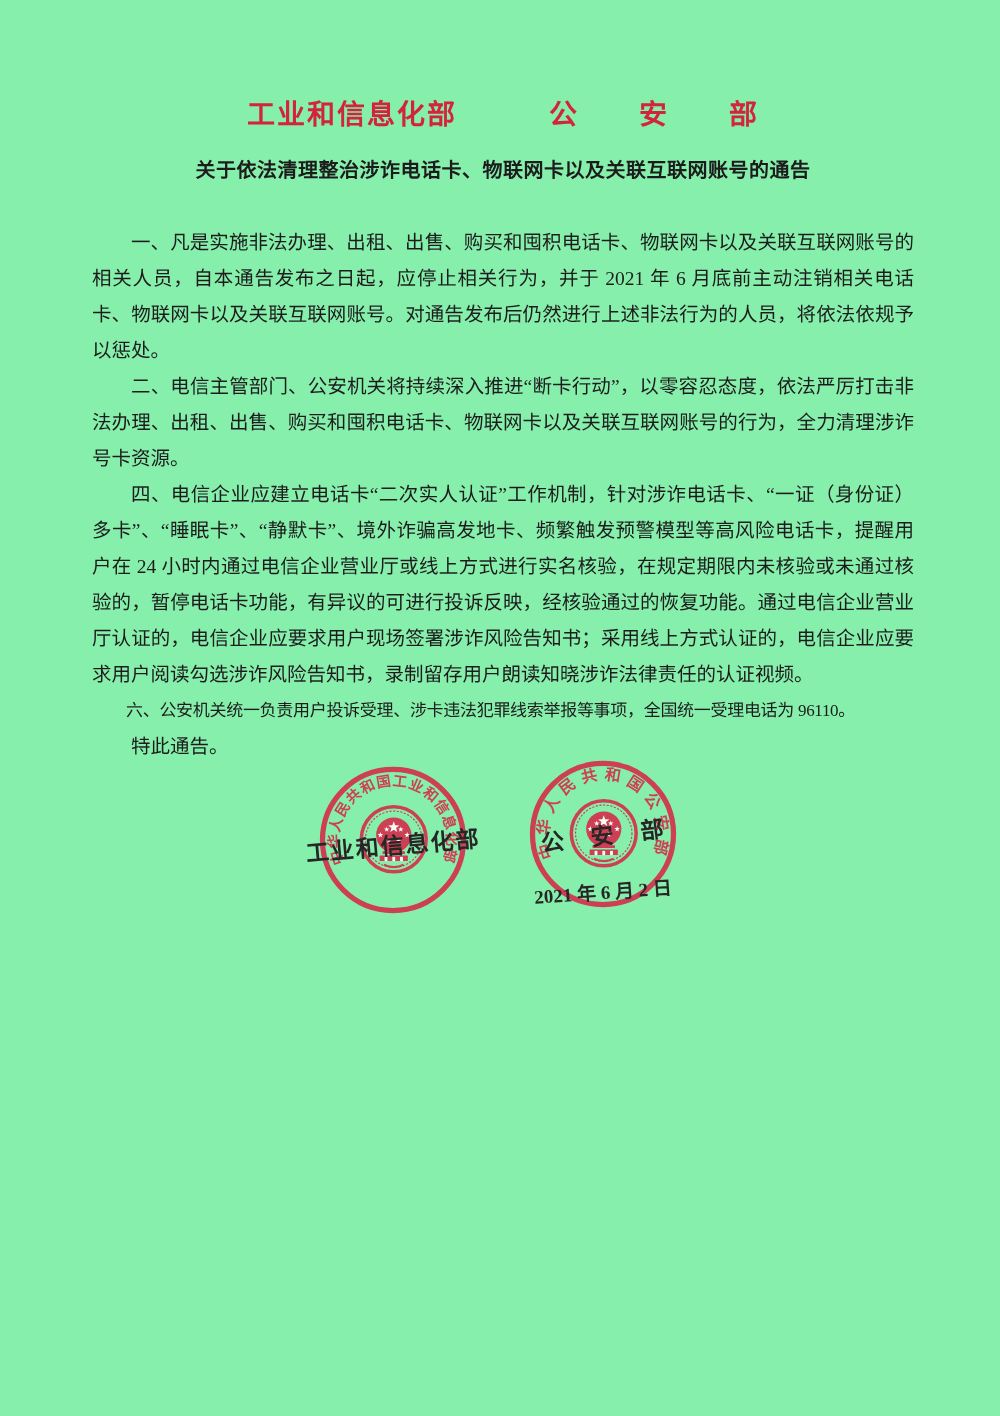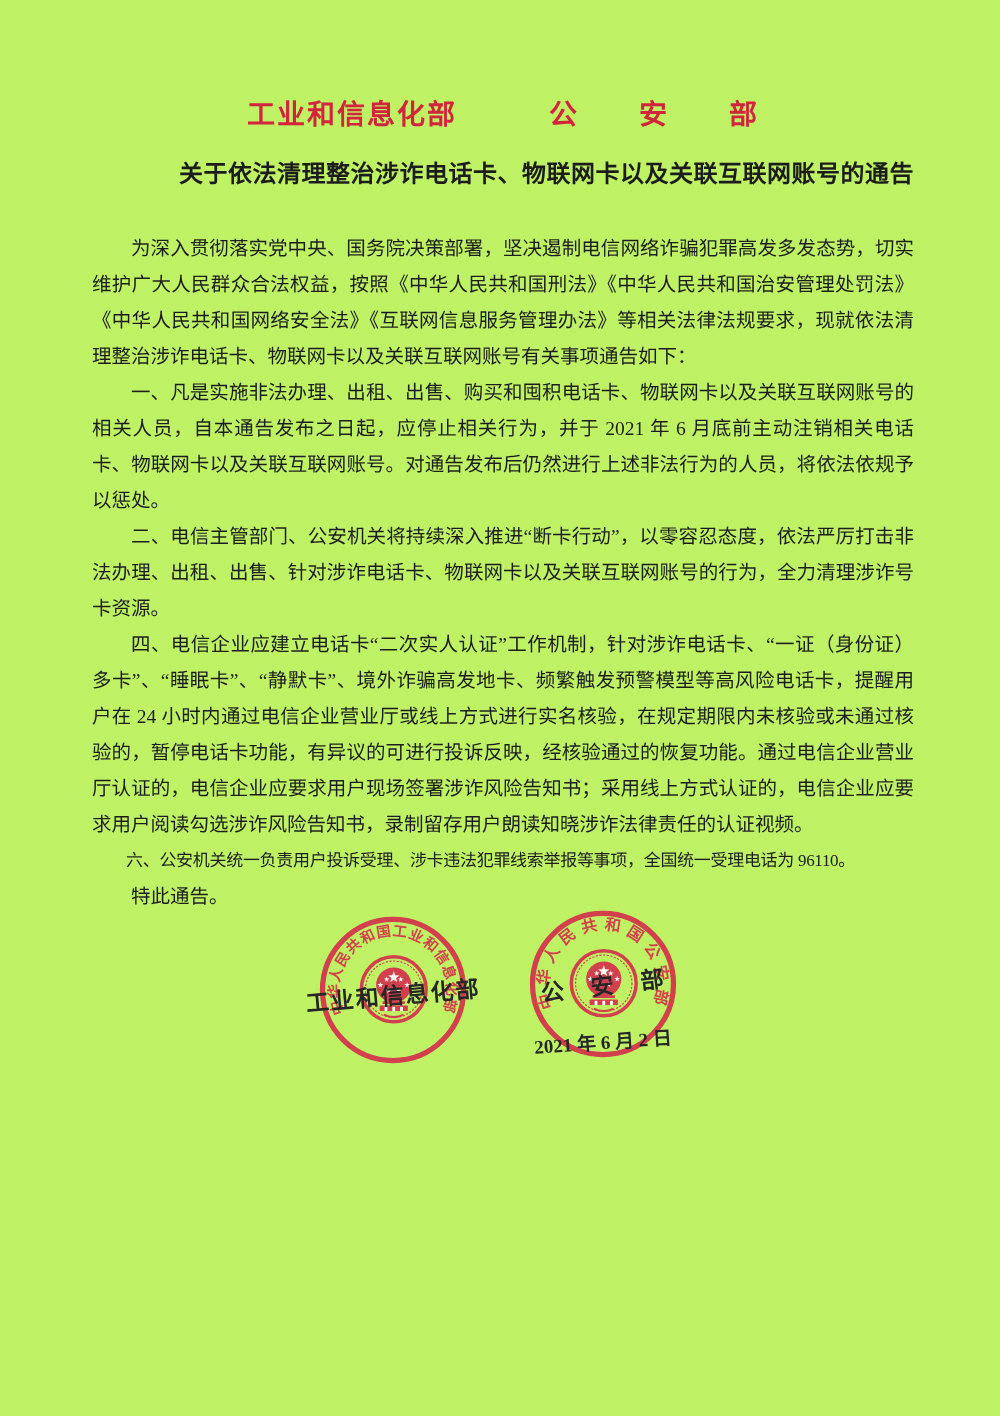--- a/index.html
+++ b/index.html
@@ -8,40 +8,40 @@
     --ink: #1c1c1c;
   }
   * { margin: 0; padding: 0; box-sizing: border-box; }
   html, body { background: #ffffff; }
   body { font-family: "Liberation Serif", "DejaVu Serif", serif; }
   .page {
     position: relative;
     width: 1000px;
     height: 1416px;
     margin: 0 auto;
-    background: #bef264;
+    background: #86efac;
     overflow: hidden;
     padding: 92px 86px 0 92px;
     color: var(--ink);
   }
   .red-header {
     display: flex;
     justify-content: center;
     align-items: baseline;
     gap: 92px;
     color: var(--header_red);
     font-weight: bold;
     font-size: 28px;
     letter-spacing: 2px;
     white-space: nowrap;
   }
   .doc-title {
     margin-top: 22px;
-    text-align: right;
-    font-size: 24px;
+    text-align: center;
+    font-size: 20px;
     font-weight: bold;
     letter-spacing: 0.5px;
     color: var(--ink);
     white-space: nowrap;
   }
   .doc-body {
     margin-top: 42px;
     font-size: 19.5px;
     line-height: 36px;
     text-align: justify;
@@ -134,23 +134,22 @@
 <div class="page">
 
   <div class="red-header">
     <span>工业和信息化部</span>
     <span>公　　安　　部</span>
   </div>
 
   <h1 class="doc-title">关于依法清理整治涉诈电话卡、物联网卡以及关联互联网账号的通告</h1>
 
   <div class="doc-body">
-    <p>为深入贯彻落实党中央、国务院决策部署，坚决遏制电信网络诈骗犯罪高发多发态势，切实维护广大人民群众合法权益，按照《中华人民共和国刑法》《中华人民共和国治安管理处罚法》《中华人民共和国网络安全法》《互联网信息服务管理办法》等相关法律法规要求，现就依法清理整治涉诈电话卡、物联网卡以及关联互联网账号有关事项通告如下：</p>
     <p>一、凡是实施非法办理、出租、出售、购买和囤积电话卡、物联网卡以及关联互联网账号的相关人员，自本通告发布之日起，应停止相关行为，并于 2021 年 6 月底前主动注销相关电话卡、物联网卡以及关联互联网账号。对通告发布后仍然进行上述非法行为的人员，将依法依规予以惩处。</p>
-    <p>二、电信主管部门、公安机关将持续深入推进“断卡行动”，以零容忍态度，依法严厉打击非法办理、出租、出售、针对涉诈电话卡、物联网卡以及关联互联网账号的行为，全力清理涉诈号卡资源。</p>
+    <p>二、电信主管部门、公安机关将持续深入推进“断卡行动”，以零容忍态度，依法严厉打击非法办理、出租、出售、购买和囤积电话卡、物联网卡以及关联互联网账号的行为，全力清理涉诈号卡资源。</p>
     <p>四、电信企业应建立电话卡“二次实人认证”工作机制，针对涉诈电话卡、“一证（身份证）多卡”、“睡眠卡”、“静默卡”、境外诈骗高发地卡、频繁触发预警模型等高风险电话卡，提醒用户在 24 小时内通过电信企业营业厅或线上方式进行实名核验，在规定期限内未核验或未通过核验的，暂停电话卡功能，有异议的可进行投诉反映，经核验通过的恢复功能。通过电信企业营业厅认证的，电信企业应要求用户现场签署涉诈风险告知书；采用线上方式认证的，电信企业应要求用户阅读勾选涉诈风险告知书，录制留存用户朗读知晓涉诈法律责任的认证视频。</p>
     <p class="p-tight">六、公安机关统一负责用户投诉受理、涉卡违法犯罪线索举报等事项，全国统一受理电话为 96110。</p>
     <p>特此通告。</p>
   </div>
 
   <div class="seal-row">
 
     <div class="seal seal-left">
       <svg viewBox="0 0 200 200">
         <circle class="seal-ring" cx="100" cy="100" r="94"></circle>

